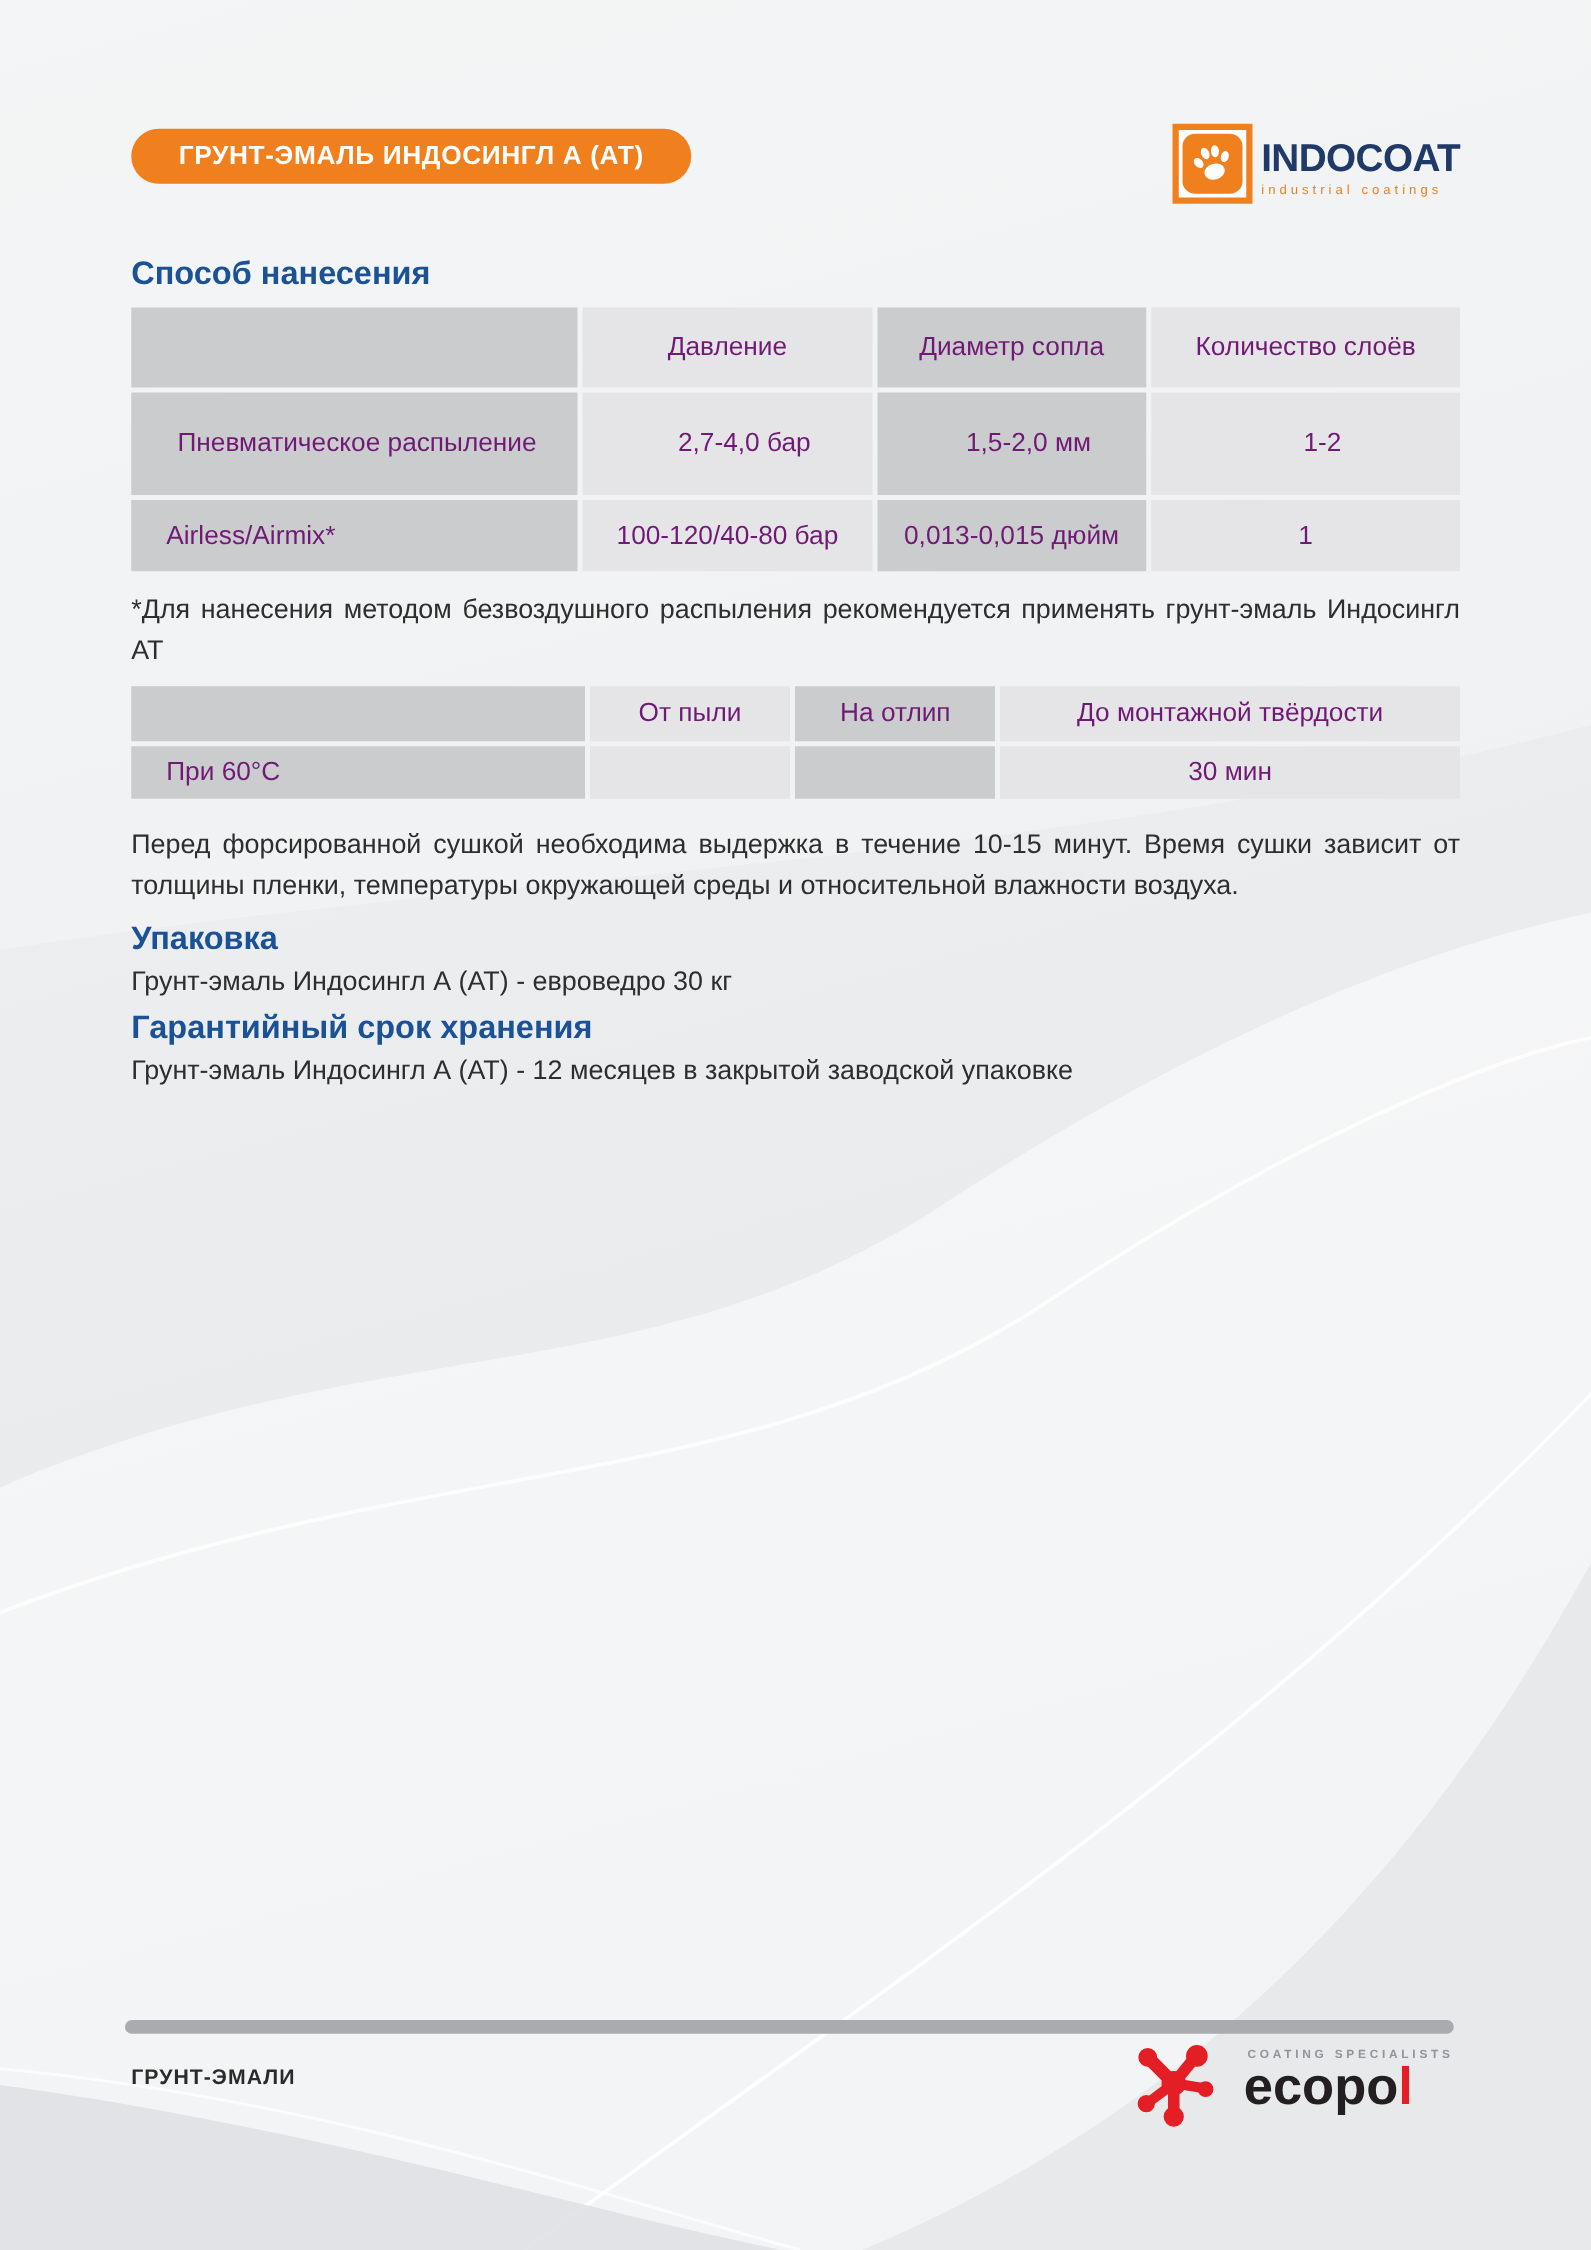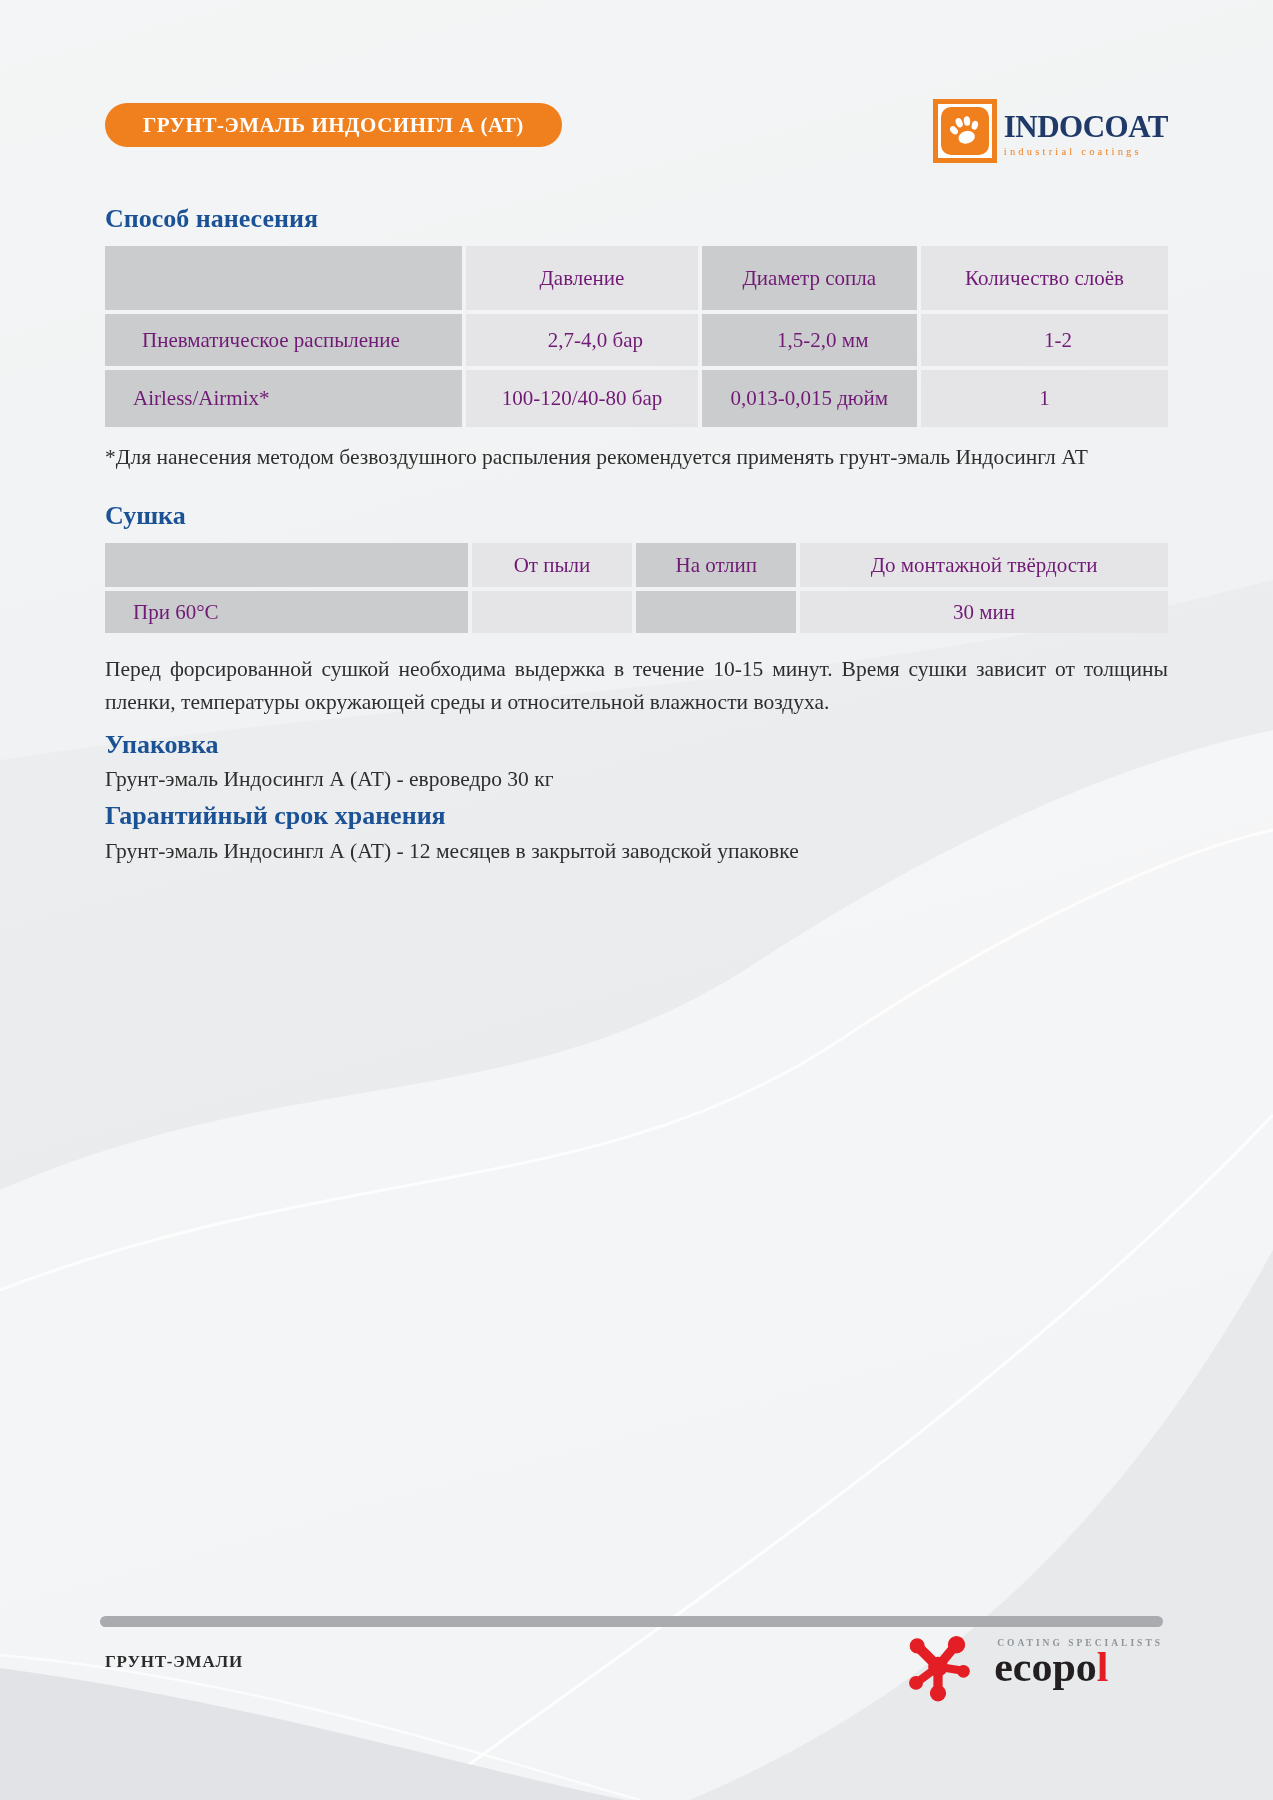--- a/index.html
+++ b/index.html
@@ -4,21 +4,21 @@
 <title>Technical Data Sheet</title>
 <style>
   * { box-sizing: border-box; }
   html,body { margin:0; padding:0; background:#9a9ea1; }
   .page {
     position: relative;
     width: 1273px; height: 1800px;
     margin: 0 auto;
     background: linear-gradient(165deg, #f3f4f5 0%, #ecedef 38%, #e8eaec 70%, #e5e7e9 100%);
     overflow: hidden;
-    font-family: Liberation Serif, serif;
+    font-family: Liberation Sans, sans-serif;
     color: #2e2e2e;
   }
   .bg-art { position:absolute; inset:0; width:100%; height:100%; }
 
   .content { position:absolute; left:105px; top:0; width:1063px; }
 
   
   .top-row { margin-top:103px; display:flex; justify-content:space-between; align-items:flex-start; }
   .badge {
     background:#F07F1E; color:#ffffff;
@@ -62,21 +62,21 @@
     text-align:center; padding:2px 10px; vertical-align:middle;
   }
   .data-tbl th:nth-child(1), .data-tbl td:nth-child(1) { text-align:left; padding-left:28px; }
   .data-tbl th:nth-child(odd),  .data-tbl td:nth-child(odd)  { background:#CBCCCE; }
   .data-tbl th:nth-child(even), .data-tbl td:nth-child(even) { background:#E5E5E7; }
 
   .tbl-app .c1{width:34%}   .tbl-app .c2{width:22%}   .tbl-app .c3{width:20.5%} .tbl-app .c4{width:23.5%}
   .tbl-dry .c1{width:34.5%} .tbl-dry .c2{width:15.3%} .tbl-dry .c3{width:15.2%} .tbl-dry .c4{width:35%}
 
   .tbl-app thead th { height:64px; }
-  .tbl-app tbody tr:nth-child(1) td { height:52px;padding-left:37px; }
+  .tbl-app tbody tr:nth-child(1) td { height:82px;padding-left:37px; }
   .tbl-app tbody tr:nth-child(2) td { height:57px; }
   .tbl-dry thead th { height:44px; }
   .tbl-dry tbody td { height:42px; }
 
   
   .footer-bar {
     position:absolute; left:100px; top:1616px; width:1063px; height:11px;
     border-radius:6px; background:#A9ABAE;
   }
   .footer-row {
@@ -163,21 +163,20 @@
           <td>Airless/Airmix*</td>
           <td>100-120/40-80 бар</td>
           <td>0,013-0,015 дюйм</td>
           <td>1</td>
         </tr>
       </tbody>
     </table>
 
     <p class="body-text">*Для нанесения методом безвоздушного распыления рекомендуется применять грунт-эмаль Индосингл АТ</p>
 
-    <h2 class="section-title" id="dry-title">Сушка</h2>
 
     <table class="data-tbl tbl-dry">
       <colgroup>
           <col class="c1">
           <col class="c2">
           <col class="c3">
           <col class="c4">
         </colgroup>
       <thead>
         <tr>

